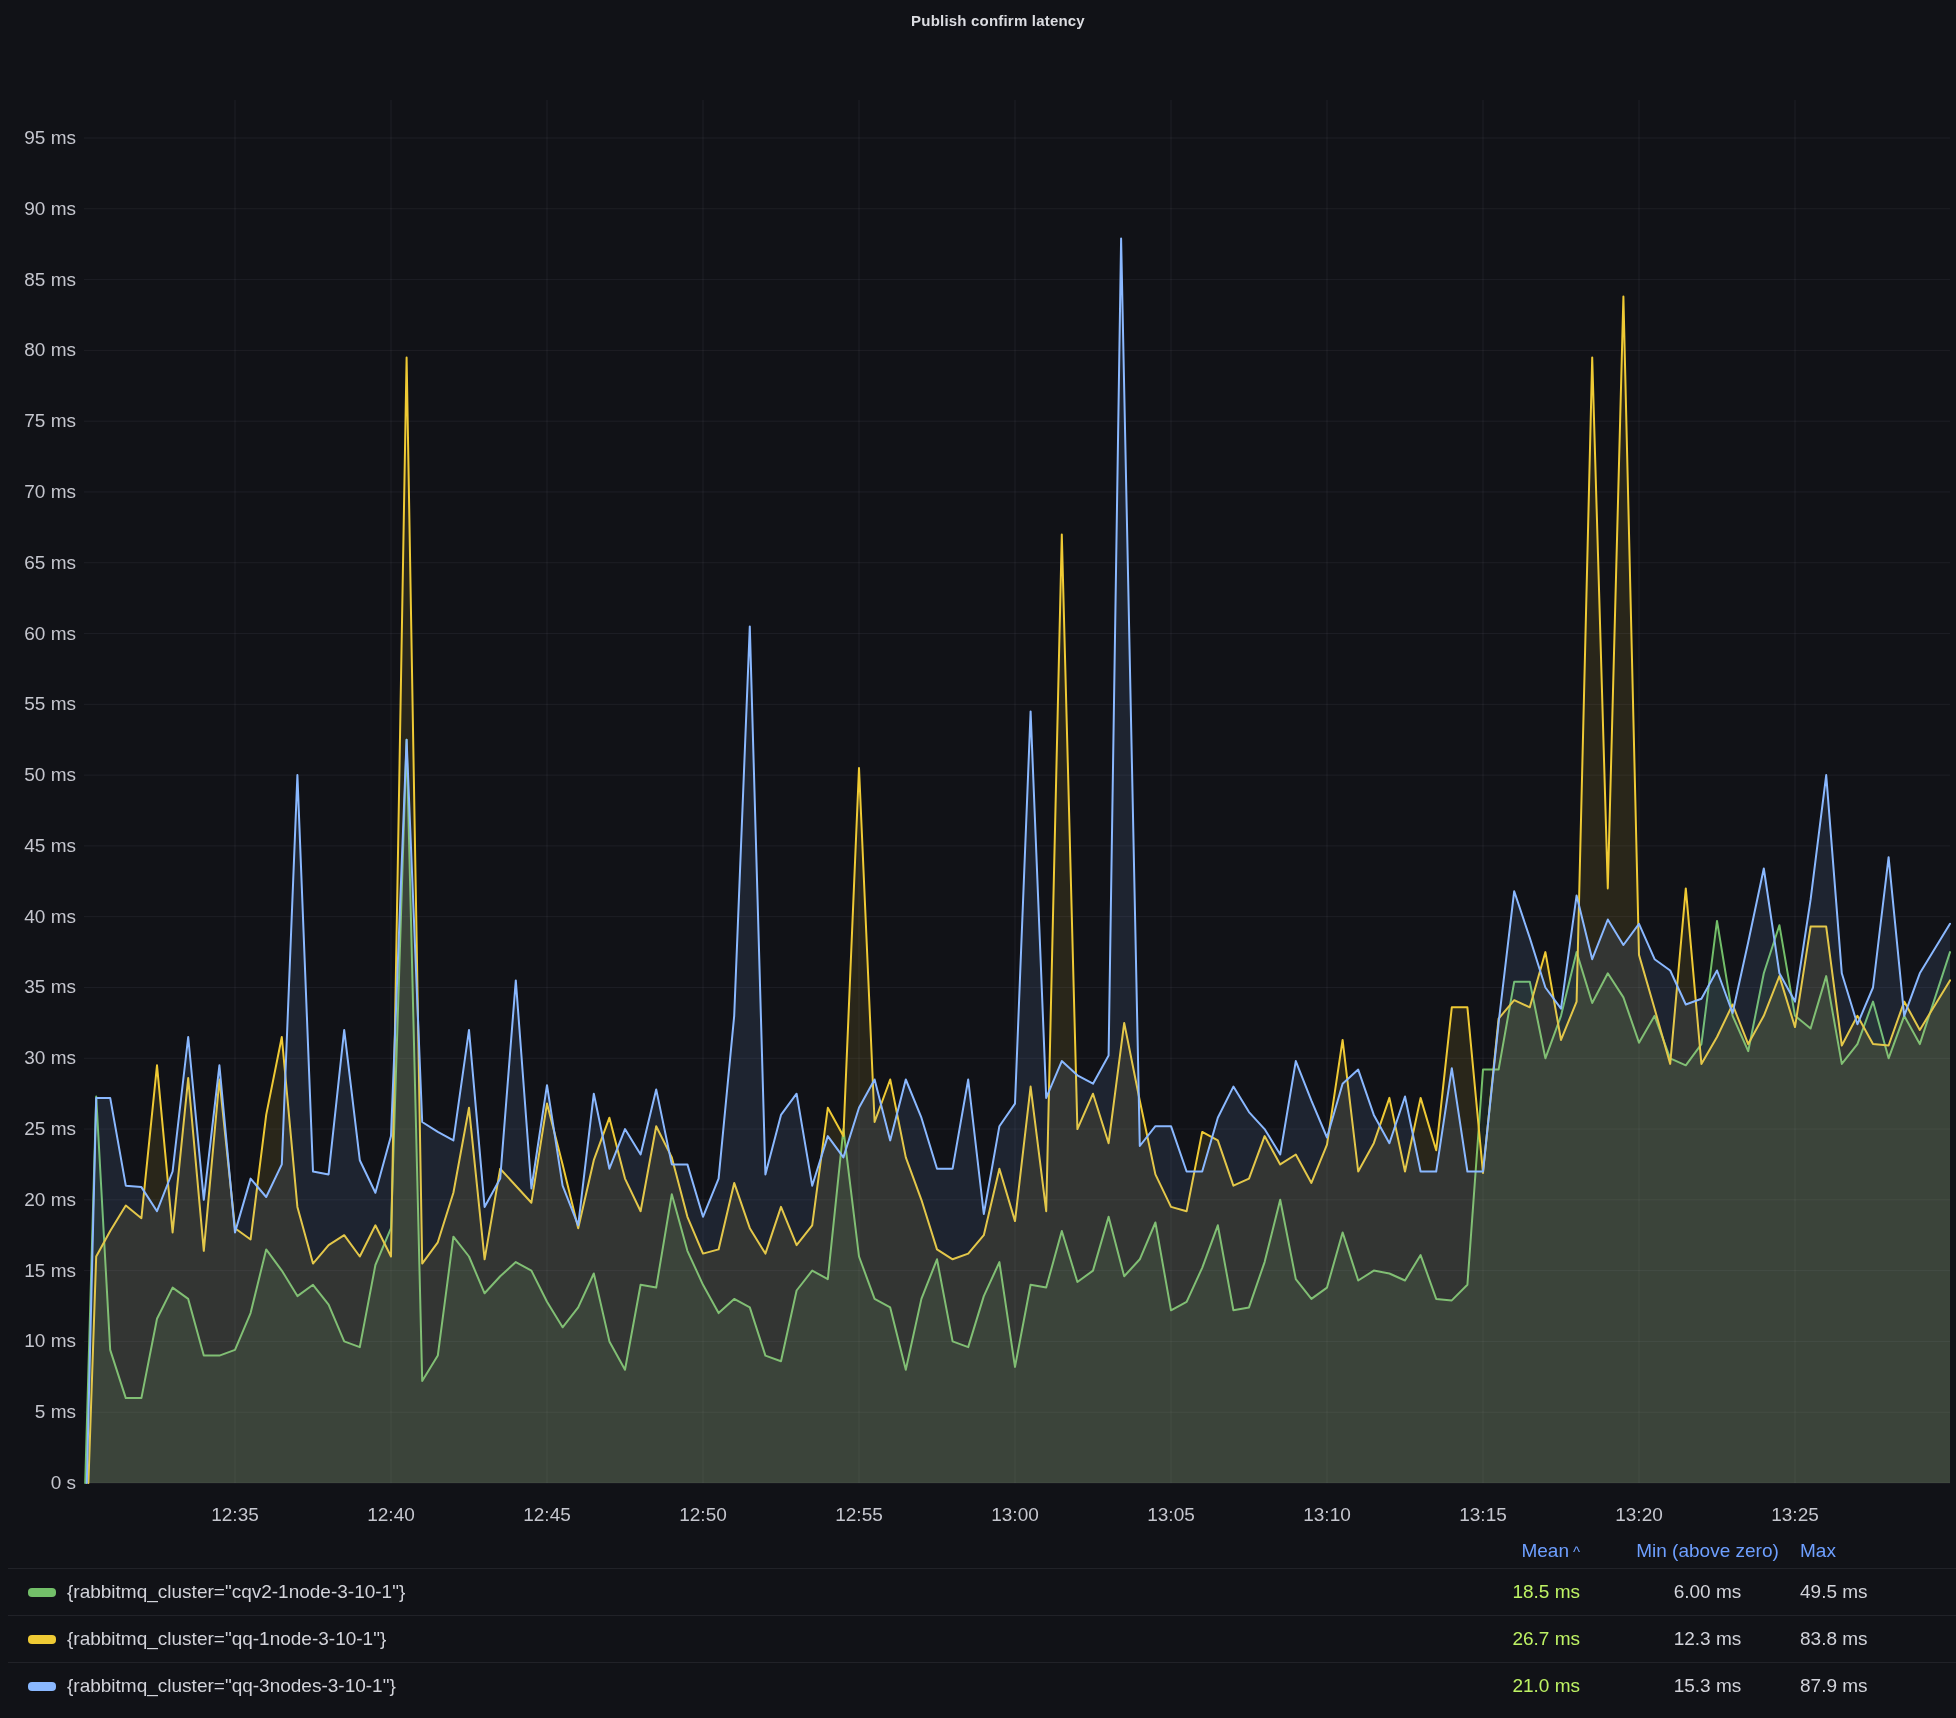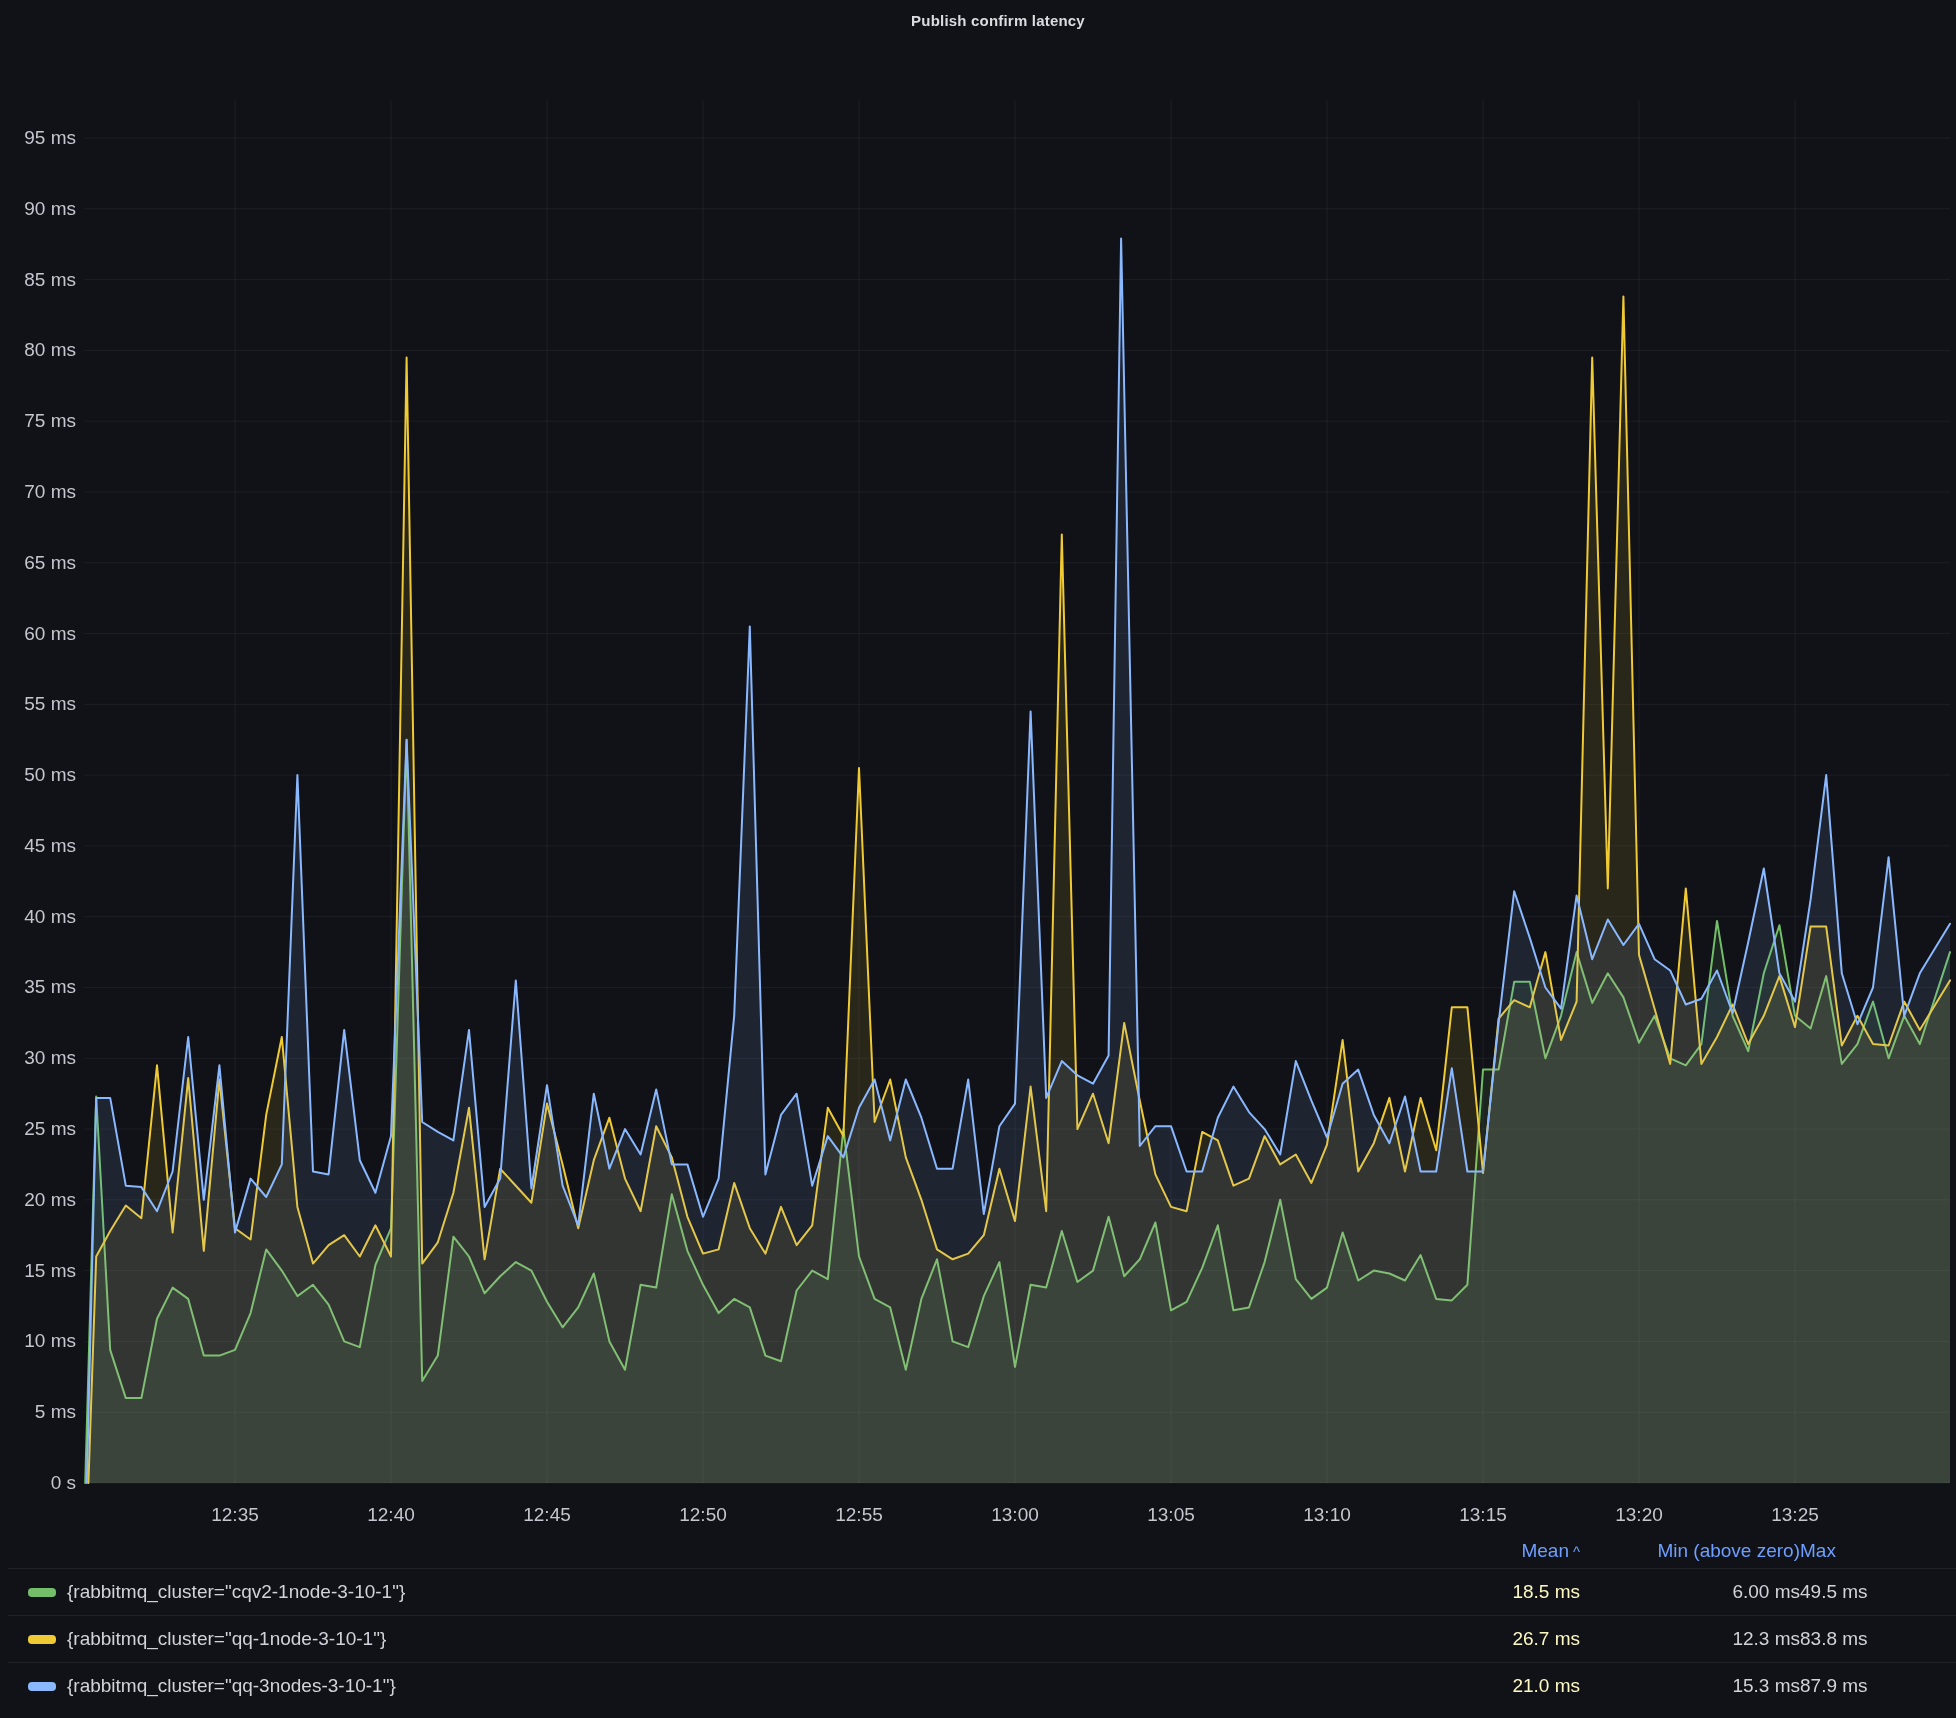--- a/index.html
+++ b/index.html
@@ -7,22 +7,22 @@
   .panel{position:relative;width:1956px;height:1718px;background:#111217;overflow:hidden;}
   .panel-title{position:absolute;top:12px;left:0;width:100%;text-align:center;
     font-size:15px;font-weight:700;color:#DBDCE1;letter-spacing:.2px;padding-left:20px;}
   #chart{position:absolute;top:0;left:0;display:block;}
   .legend{position:absolute;top:1534px;left:8px;width:1956px;font-size:19px;box-sizing:border-box;}
   .legend-row{display:flex;align-items:center;height:47px;padding:0 27px 0 20px;
     border-top:1px solid rgba(204,204,220,0.09);box-sizing:border-box;}
   .legend-row.header{height:34px;border-top:none;}
   .cell-label{flex:1;display:flex;align-items:center;gap:11px;color:#D2D3DA;cursor:pointer;}
   .swatch{width:28px;height:9px;border-radius:4px;flex:0 0 auto;}
-  .cell-mean{width:90px;text-align:right;color:#fef9c3;}
-  .cell-min{width:185px;margin-left:35px;text-align:right;color:#D2D3DA;}
+  .cell-mean{width:90px;text-align:right;color:#bef264;}
+  .cell-min{width:185px;margin-left:35px;text-align:center;color:#D2D3DA;}
   .cell-max{width:137px;color:#D2D3DA;}
   .legend-row.header .cell-mean,.legend-row.header .cell-min,.legend-row.header .cell-max{
     color:#6E9FFF;font-weight:500;cursor:pointer;}
   .caret{font-size:15px;margin-left:4px;}
 </style>
 </head>
 <body>
 
 <div class="panel">
   <svg id="chart" width="1956" height="1560" viewBox="0 0 1956 1560">

